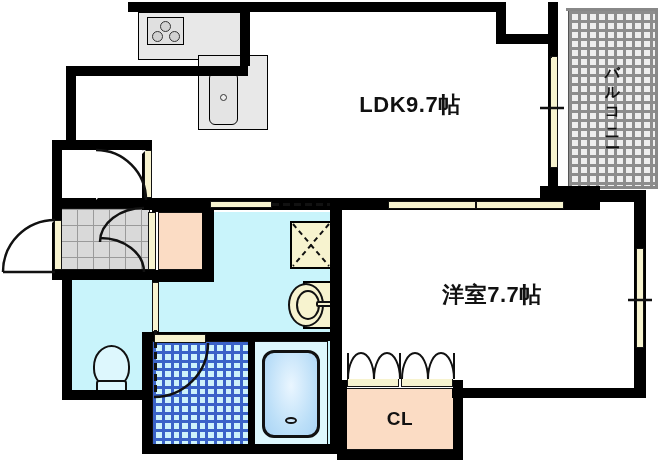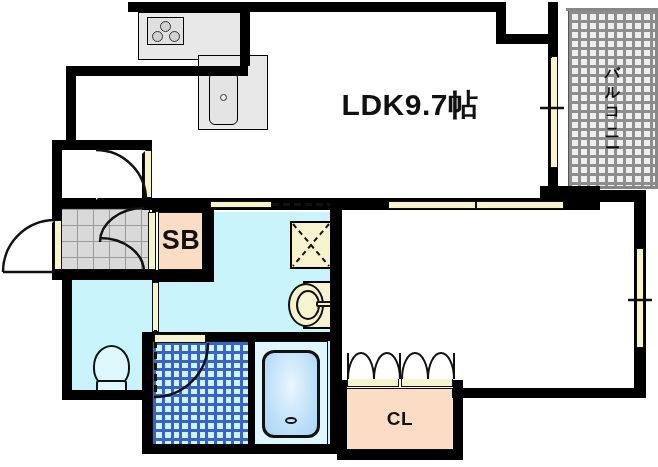--- a/index.html
+++ b/index.html
@@ -12,21 +12,21 @@
   .fill{background:#ffffff;}
   .fill-water{background:#c9f4fb;}
   .fill-peach{background:#fbdcc4;}
   .fill-kitchen{background:#e8e8e8;}
   
   .ol{border:2px solid #000;}
   .ol1{border:1.5px solid #000;}
   
   .label{display:flex;align-items:center;justify-content:center;color:#111;
          font-weight:700;letter-spacing:.5px;white-space:nowrap;}
-  .lbl-room{font-size:30px;}
+  .lbl-room{font-size:22px;}
   .lbl-sb{font-size:27px;}
   .lbl-cl{font-size:19px;}
   .lbl-bal{font-size:15px;writing-mode:vertical-rl;text-orientation:upright;
            letter-spacing:4px;font-weight:700;}
   
   .sash{background:#f7f3cf;border:1.5px solid #111;}
   .sash-h{background:#f7f3cf;border:1.5px solid #111;}
   
   .tile-gray{
     background-color:#d9d9d9;
@@ -77,20 +77,21 @@
   <div class="abs" style="left:160px;top:21px;width:11px;height:11px;border:1.5px solid #333;border-radius:50%;background:#d2d2d2;"></div>
   <div class="abs" style="left:152px;top:31px;width:11px;height:11px;border:1.5px solid #333;border-radius:50%;background:#d2d2d2;"></div>
   <div class="abs" style="left:169px;top:31px;width:11px;height:11px;border:1.5px solid #333;border-radius:50%;background:#d2d2d2;"></div>
 
   <div class="abs ol1" style="left:209px;top:72px;width:29px;height:53px;background:#e4e4e4;border-radius:6px;border-width:1.5px;"></div>
   <div class="abs" style="left:220px;top:94px;width:7px;height:7px;border:1.5px solid #333;border-radius:50%;background:#eee;"></div>
 
   <div class="abs label lbl-room" style="left:330px;top:88px;width:160px;height:34px;">LDK9.7帖</div>
 
   <div class="abs fill" style="left:345px;top:206px;width:290px;height:180px;"></div>
+  <div class="abs label lbl-room" style="left:412px;top:278px;width:160px;height:34px;">洋室7.7帖</div>
 
   <div class="abs fill-water" style="left:205px;top:212px;width:125px;height:128px;"></div>
   <div class="abs fill-water" style="left:70px;top:270px;width:135px;height:125px;"></div>
   <div class="abs fill-water" style="left:150px;top:340px;width:180px;height:110px;"></div>
 
   <div class="abs" style="left:93px;top:345px;width:37px;height:43px;border:2px solid #111;
               border-radius:50% 50% 45% 45%;background:#ddf7fd;"></div>
   <div class="abs" style="left:96px;top:380px;width:31px;height:17px;border:2px solid #111;border-radius:3px;background:#ddf7fd;"></div>
 
   <div class="abs ol" style="left:290px;top:221px;width:42px;height:48px;background:#f7f3cf;"></div>
@@ -108,21 +109,20 @@
 
   <div class="abs" style="left:253px;top:341px;width:75px;height:108px;background:#ddf7fd;border:1.5px solid #111;"></div>
   <div class="abs" style="left:262px;top:350px;width:58px;height:88px;border:3px solid #111;border-radius:12px;
               background:radial-gradient(ellipse at 50% 40%,#eaf6ff 0%,#bcdff8 65%,#a9d4f5 100%);"></div>
   <div class="abs" style="left:285px;top:417px;width:12px;height:7px;border:2px solid #111;border-radius:50%;background:#cfe7fa;"></div>
 
   <div class="abs fill" style="left:60px;top:148px;width:90px;height:58px;"></div>
   <div class="abs tile-gray" style="left:60px;top:208px;width:90px;height:62px;"></div>
 
   <div class="abs fill-peach" style="left:158px;top:212px;width:46px;height:58px;border:1.5px solid #111;"></div>
-  <div class="abs label lbl-sb" style="left:158px;top:222px;width:46px;height:36px;">SB</div>
 
   <div class="abs fill-peach" style="left:345px;top:388px;width:110px;height:62px;border:1.5px solid #111;"></div>
   <div class="abs label lbl-cl" style="left:345px;top:400px;width:110px;height:38px;">CL</div>
 
   <div class="abs sash-h" style="left:347px;top:378px;width:52px;height:9px;"></div>
   <div class="abs sash-h" style="left:401px;top:378px;width:52px;height:9px;"></div>
   <svg class="abs" style="left:345px;top:352px;width:112px;height:28px;">
     <path d="M 3 27 A 13 26 0 0 1 29 27" fill="#fff" stroke="#111" stroke-width="2"></path>
     <path d="M 29 27 A 13 26 0 0 1 55 27" fill="#fff" stroke="#111" stroke-width="2"></path>
     <path d="M 57 27 A 13 26 0 0 1 83 27" fill="#fff" stroke="#111" stroke-width="2"></path>

